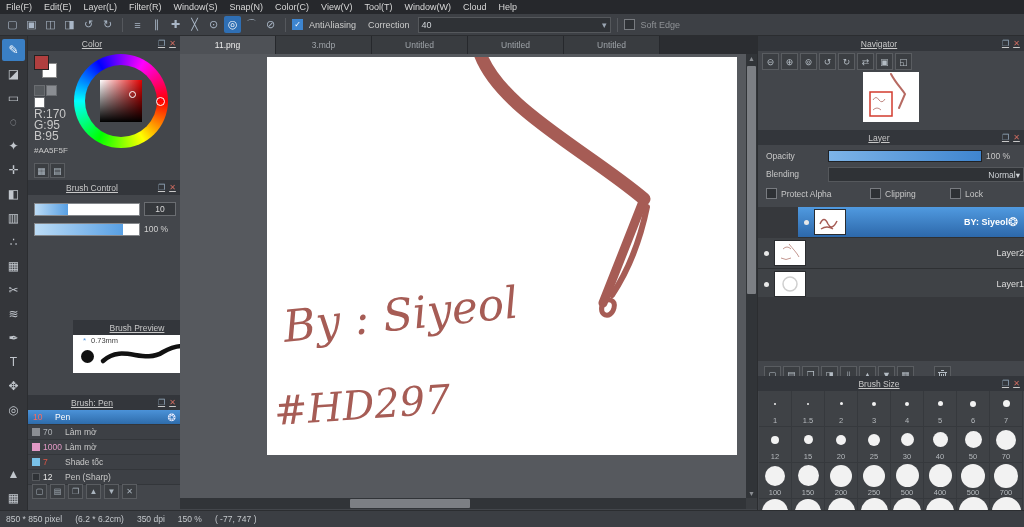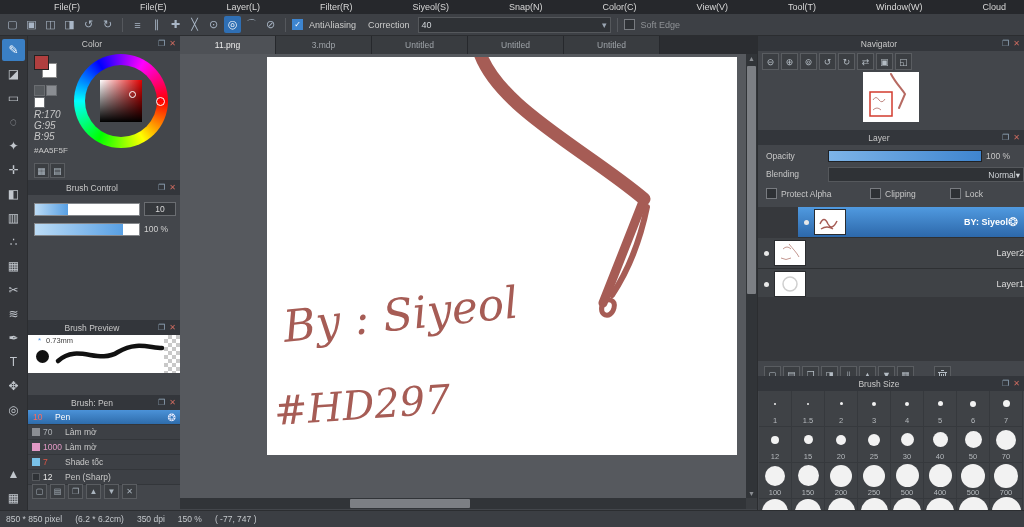--- a/index.html
+++ b/index.html
@@ -1,50 +1,50 @@
 <!DOCTYPE html>
 <html><head>
 <meta charset="utf-8">
 <style>
   html,body{margin:0;padding:0;background:#2a2c30;}
   .app{position:relative;width:1024px;height:527px;background:#43464b;font-family:"Liberation Sans",sans-serif;overflow:hidden;color:#ccc;font-size:9px;}
   
   .menubar{position:absolute;left:0;top:0;width:1024px;height:14px;background:#26282c;display:flex;align-items:center;color:#d8d8d8;}
-  .menubar span{padding:0 6px;cursor:default;margin-left:48px;}
+  .menubar span{padding:0 6px;cursor:default;}
   
   .toolbar{position:absolute;left:0;top:14px;width:1024px;height:22px;background:#3d4045;border-bottom:1px solid #2b2d30;display:flex;align-items:center;gap:2px;padding-left:4px;box-sizing:border-box;}
   .tbico{width:17px;height:17px;display:flex;align-items:center;justify-content:center;color:#a9b6c6;font-size:11px;border-radius:2px;}
   .tbico.active{background:#2f6fb4;color:#fff;}
   .vsep{width:1px;height:14px;background:#55585d;margin:0 4px;}
   .chk{width:9px;height:9px;border:1px solid #787b80;background:#2e3135;display:inline-flex;align-items:center;justify-content:center;margin-right:4px;}
   .chk.on{background:#3d85d0;border-color:#3d85d0;}
   .chk.on::after{content:"✓";color:#fff;font-size:8px;line-height:8px;}
   .dim{color:#8f9296;}
   .dropdown{width:185px;height:14px;background:#2f3236;border:1px solid #55585c;display:flex;align-items:center;padding:0 3px;color:#d0d4d8;}
   .dropdown .dval{flex:1;}
   .dropdown .darr{color:#9aa6b2;}
   
   .toolstrip{position:absolute;left:0;top:36px;width:27px;height:474px;background:#34363a;display:flex;flex-direction:column;align-items:center;padding-top:2px;box-sizing:border-box;}
   .tool{width:23px;height:22px;margin:1px 0;display:flex;align-items:center;justify-content:center;color:#c2c7cd;font-size:12px;border-radius:2px;}
   .tool.active{background:#3a7fc4;color:#fff;}
   .tool.bottom{margin-top:auto;}
   
-  .panel-title{height:15px;background:#33363b;display:flex;align-items:center;font-size:8.5px;color:#c8c8c8;}
+  .panel-title{height:15px;background:#33363b;display:flex;align-items:center;font-size:8.5px;color:#c8c8c8;text-decoration:underline;}
   .panel-title .t{flex:1;text-align:center;}
   .pt-ico{width:11px;text-align:center;font-size:8px;color:#9ab0c4;}
   .pt-close{color:#cc6a5f;margin-right:2px;}
   
   .leftcol{position:absolute;left:27px;top:36px;width:153px;height:474px;background:#43464b;border-left:1px solid #2b2d30;box-sizing:border-box;}
   .lp{position:absolute;left:0;width:152px;}
   
   .fgbg{position:absolute;left:6px;top:4px;width:22px;height:22px;}
   .fgbg .bgc{position:absolute;left:8px;top:8px;width:13px;height:13px;background:#fff;border:1px solid #888;}
   .fgbg .fgc{position:absolute;left:0;top:0;width:13px;height:13px;background:#b03f3f;border:1px solid #222;}
   .swm{position:absolute;width:9px;height:9px;border:1px solid #6a6d71;}
-  .rgbtxt{position:absolute;left:6px;top:58px;font-size:10px;line-height:11px;color:#c8c8c8;font-style:italic;}
+  .rgbtxt{position:absolute;left:6px;top:58px;font-size:12px;line-height:11px;color:#c8c8c8;}
   .hextxt{position:absolute;left:6px;top:95px;font-size:8px;color:#c8c8c8;}
   .cbtn{position:absolute;width:13px;height:13px;border:1px solid #5a5d61;background:#3b3e42;color:#aab4be;font-size:9px;display:flex;align-items:center;justify-content:center;}
   .wheel{position:absolute;left:46px;top:3px;width:94px;height:94px;border-radius:50%;background:conic-gradient(from 90deg,#f00,#ff0,#0f0,#0ff,#00f,#f0f,#f00);}
   .wheel-cut{position:absolute;left:11px;top:11px;width:72px;height:72px;border-radius:50%;background:#43464b;}
   .sv{position:absolute;left:26px;top:26px;width:42px;height:42px;background-image:linear-gradient(to top,#000,rgba(0,0,0,0)),linear-gradient(to right,#fff,rgba(255,255,255,0));background-color:#e00000;}
   .ring-marker{position:absolute;left:82px;top:43px;width:7px;height:7px;border:1.5px solid #fff;border-radius:50%;}
   .sv-marker{position:absolute;left:55px;top:37px;width:5px;height:5px;border:1px solid #fff;border-radius:50%;}
   
   .slider{position:absolute;height:11px;background:#fff;border:1px solid #85888c;}
   .sfill{height:100%;background:linear-gradient(to right,#bcdcf6,#58a0e4);}
@@ -111,24 +111,24 @@
   .statusbar{position:absolute;left:0;top:510px;width:1024px;height:17px;background:#3b3e43;border-top:1px solid #2b2d30;display:flex;align-items:center;padding-left:6px;box-sizing:border-box;font-size:8.5px;color:#c5c9cd;}
   .statusbar span{margin-right:13px;white-space:nowrap;}
 </style>
 </head>
 <body>
 
 <div class="app">
 
   <div class="menubar">
     <span>File(F)</span>
-    <span>File(E)</span>
+    <span>Edit(E)</span>
     <span>Layer(L)</span>
     <span>Filter(R)</span>
-    <span>Siyeol(S)</span>
+    <span>Window(S)</span>
     <span>Snap(N)</span>
     <span>Color(C)</span>
     <span>View(V)</span>
     <span>Tool(T)</span>
     <span>Window(W)</span>
     <span>Cloud</span>
     <span>Help</span>
   </div>
 
   <div class="toolbar">
@@ -233,21 +233,21 @@
         <div class="valbox" style="left:116px;top:7px;">
             <span>10</span>
           </div>
         <div class="slider" style="left:6px;top:28px;width:104px;">
             <div class="sfill" style="width:85%;"></div>
           </div>
         <span class="sval" style="left:116px;top:29px;">100 %</span>
       </div>
     </div>
 
-    <div class="lp" style="top:284px;height:62px;">
+    <div class="lp" style="top:284px;height:62px;margin-left:45px;">
       <div class="panel-title">
         <span class="t">Brush Preview</span>
         <span class="pt-ico">❐</span>
         <span class="pt-ico pt-close">✕</span>
       </div>
       <div class="bp-body">
         <span class="bp-star">*</span>
         <span class="bp-label">0.73mm</span>
         <div class="bp-dot"></div>
         <svg width="112" height="36" style="position:absolute;left:26px;top:0;">

